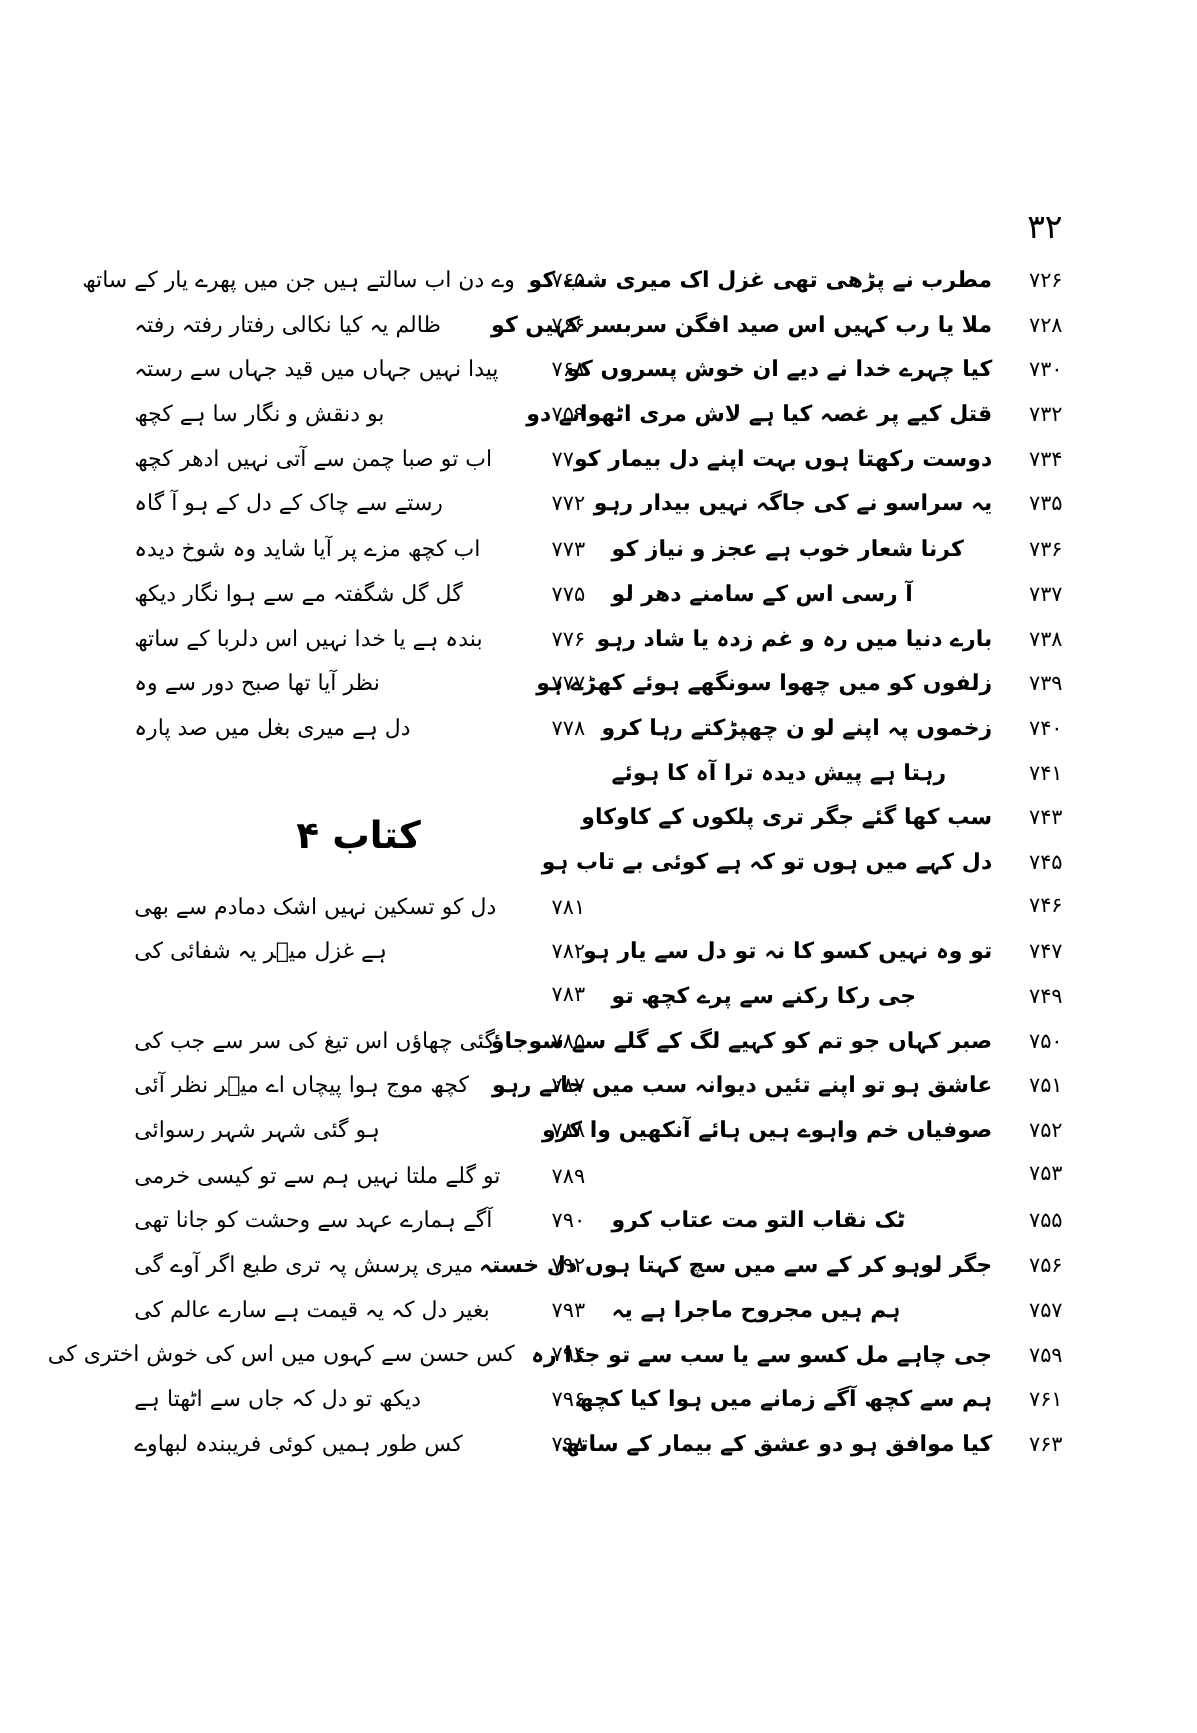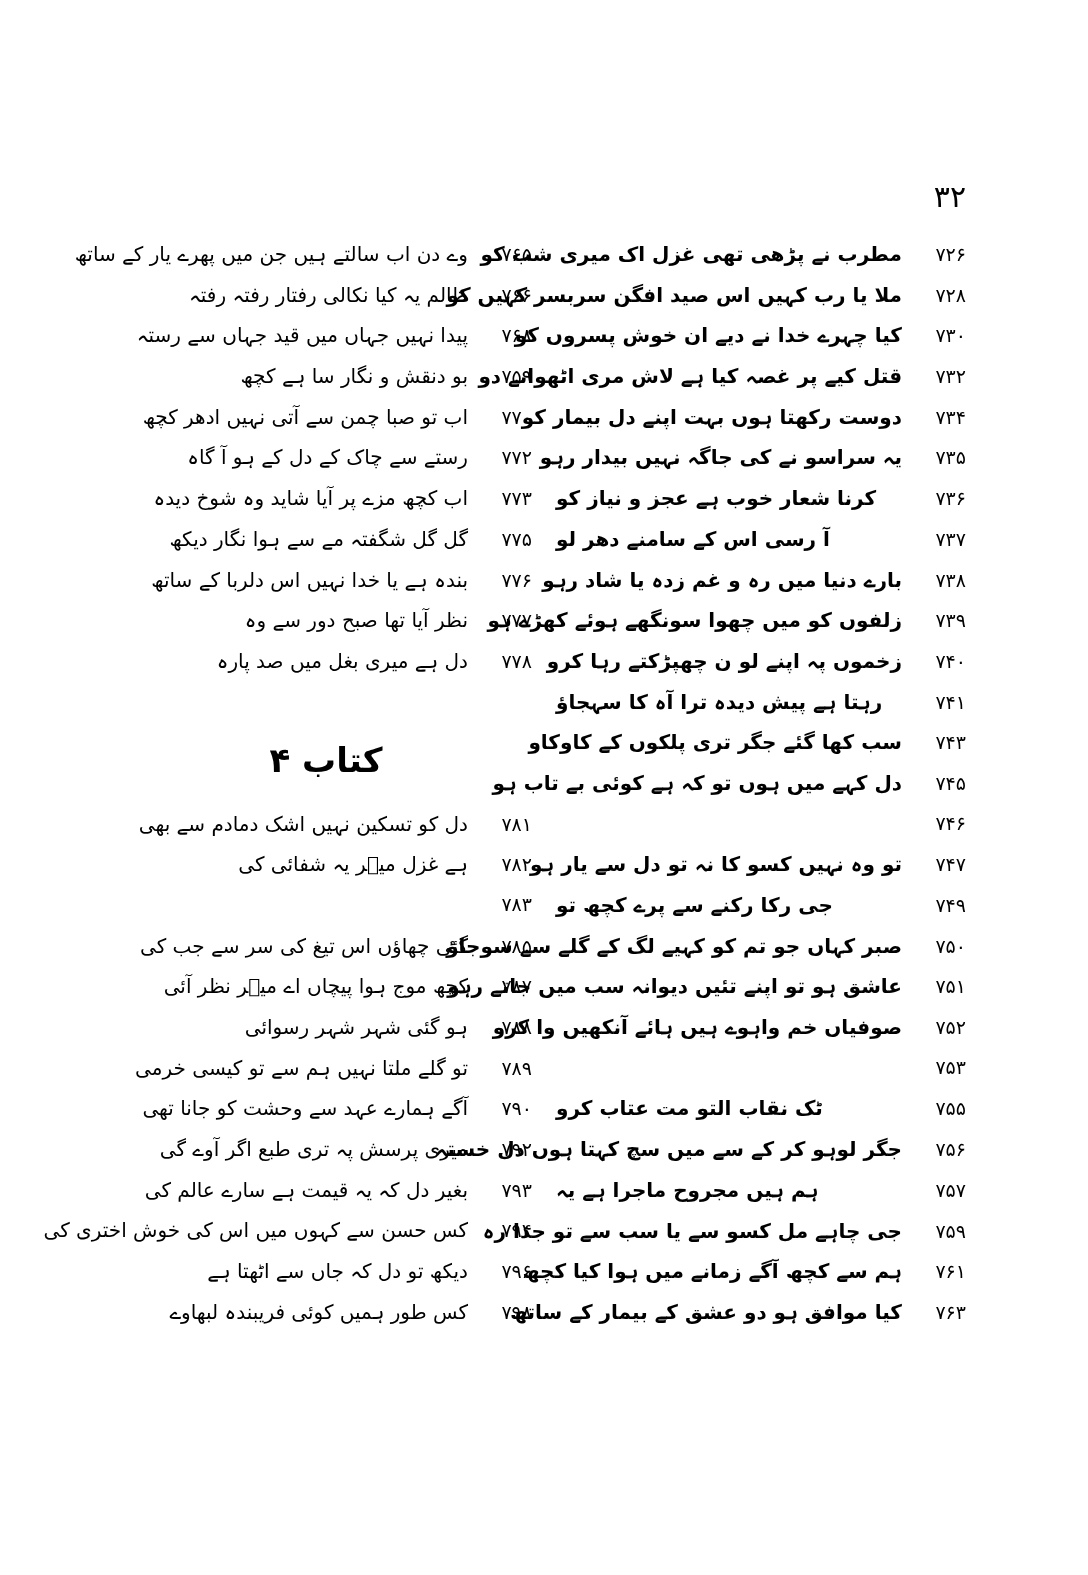--- a/index.html
+++ b/index.html
@@ -16,21 +16,21 @@
     overflow: hidden;
   }
   .page {
     position: absolute;
     inset: 0;
     padding: 0;
   }
   
   .page-number {
     position: absolute;
-    top: 182px;
+    top: 192px;
     right: 122px;
     font-size: 30px;
     letter-spacing: 1px;
     line-height: 1;
     direction: rtl;
   }
 
   .columns {
     position: absolute;
     top: 242px;
@@ -71,21 +71,21 @@
     flex: 0 0 auto;
     width: 64px;
     font-size: 19px;
     text-align: right;
     direction: rtl;
     letter-spacing: 0.5px;
   }
 
   
   .col-right .entry .line { text-align: left; font-weight: bold; }
-  .col-left .entry .line { text-align: right; }
+  .col-left .entry .line { text-align: left; }
 
   .section-heading {
     height: 96px;
     display: flex;
     align-items: center;
     justify-content: center;
     font-size: 34px;
     font-weight: bold;
     letter-spacing: 2px;
     margin-top: 22px;
@@ -141,21 +141,21 @@
         <div class="entry">
           <div class="pg">۷۳۹</div>
           <div class="line">زلفوں کو میں چھوا سونگھے ہوئے کھڑے ہو</div>
         </div>
         <div class="entry">
           <div class="pg">۷۴۰</div>
           <div class="line">زخموں پہ اپنے لو ن چھپڑکتے رہا کرو</div>
         </div>
         <div class="entry">
           <div class="pg">۷۴۱</div>
-          <div class="line">رہتا ہے پیش دیدہ ترا آہ کا سہجاؤ</div>
+          <div class="line">رہتا ہے پیش دیدہ ترا آہ کا ہوئے</div>
         </div>
         <div class="entry">
           <div class="pg">۷۴۳</div>
           <div class="line">سب کھا گئے جگر تری پلکوں کے کاوکاو</div>
         </div>
         <div class="entry">
           <div class="pg">۷۴۵</div>
           <div class="line">دل کہے میں ہوں تو کہ ہے کوئی بے تاب ہو</div>
         </div>
         <div class="entry">

